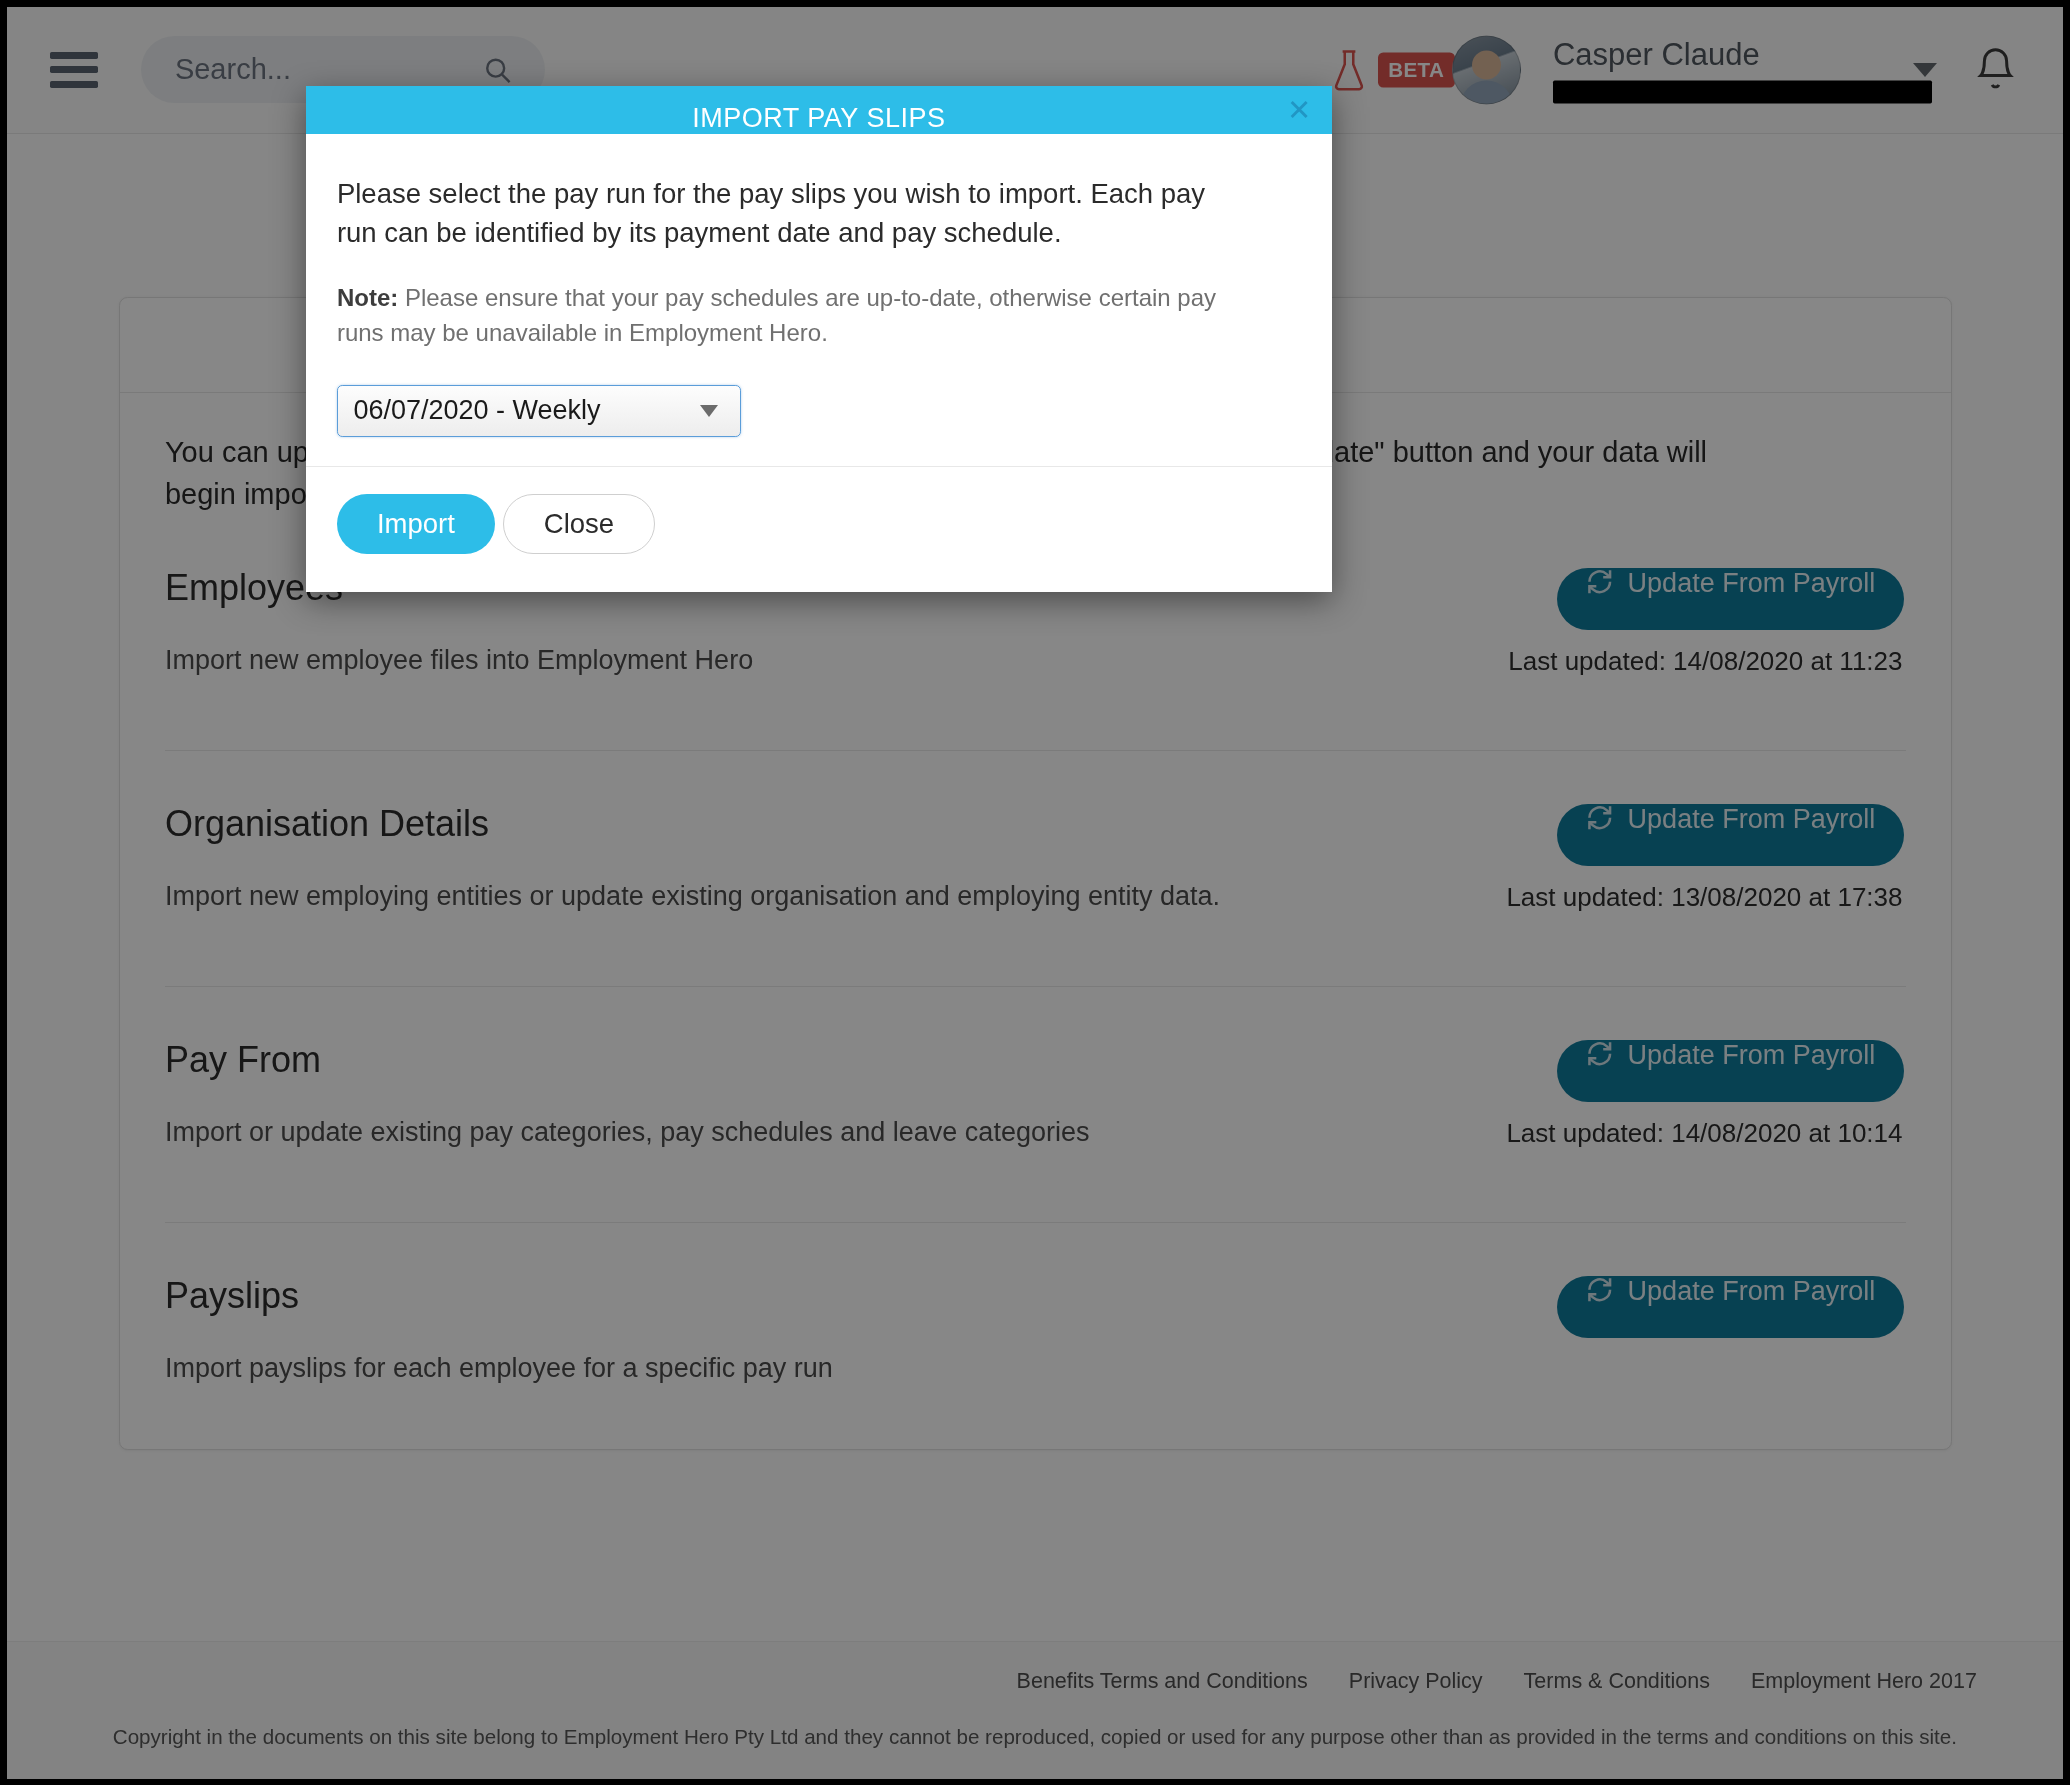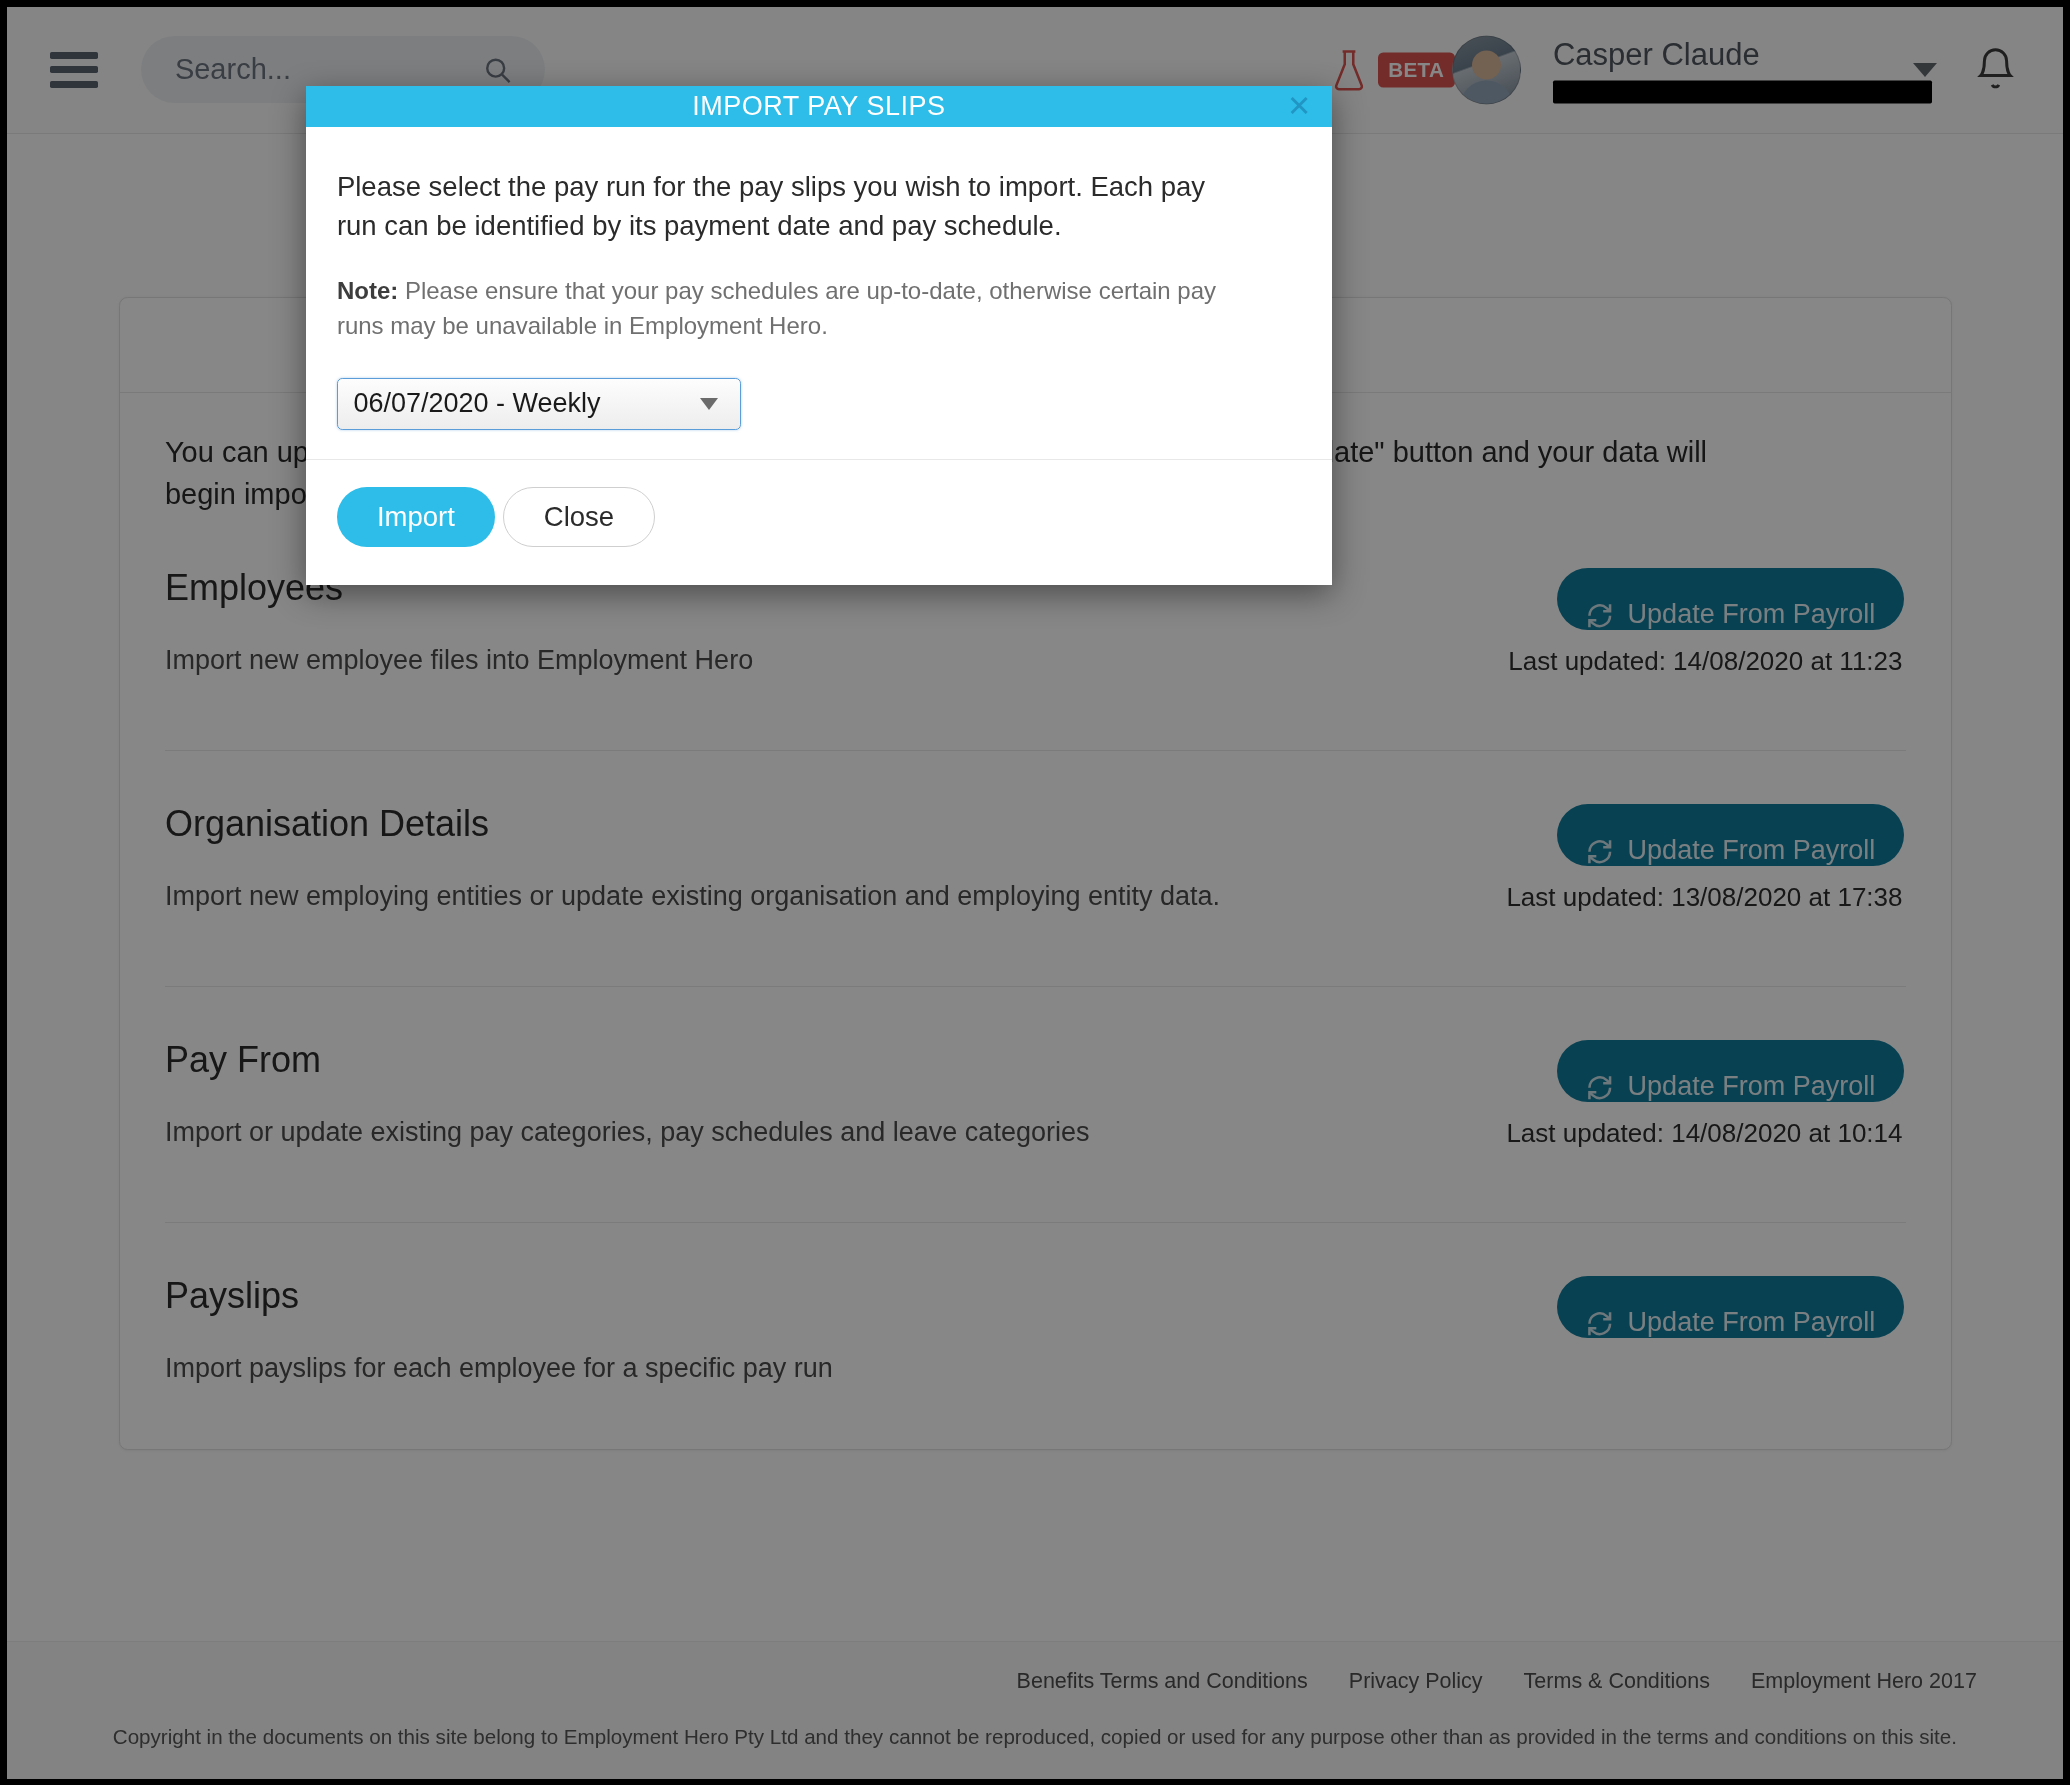--- a/index.html
+++ b/index.html
@@ -146,21 +146,21 @@
   }
   .sect p {
     margin-top: 36px; font-size: 27px; color: #4c4c4c;
   }
   .upd-btn {
     position: absolute; right: 1.7px; top: 53px;
     background: #0f7b9c; color: #e7f1f5;
     border: none; border-radius: 34px;
     height: 62px; padding: 0 29px;
     font-size: 27px; font-family: inherit;
-    display: flex; align-items: flex-end; gap: 14px;
+    display: flex; align-items: flex-start; gap: 14px;
     cursor: pointer;
   }
   .refresh-icon { width: 27.5px; height: 27.5px; flex: none; }
   .last-upd {
     position: absolute; right: 3.4px; top: 131px;
     font-size: 26px; color: #2e2e2e; white-space: nowrap;
   }
 
   
   .footer {
@@ -185,22 +185,22 @@
   .modal {
     position: absolute;
     left: 299px; top: 79px;
     width: 1026px;
     background: #ffffff;
     box-shadow: 0 8.6px 31px rgba(0,0,0,.45);
     z-index: 100;
   }
   .modal-head {
     background: #2dbde8;
-    height: 41px;
-    display: flex; align-items: center; justify-content: center;
+    height: 48px;
+    display: flex; align-items: flex-end; justify-content: center;
     position: relative;
   }
   .modal-title {
     color: #ffffff; font-size: 27px; letter-spacing: 0.5px;
   }
   .modal-close {
     position: absolute; right: 20.6px; top: 50%;
     transform: translateY(-50%);
     color: #2196c4; font-size: 29px; line-height: 1;
     background: none; border: none; cursor: pointer;

